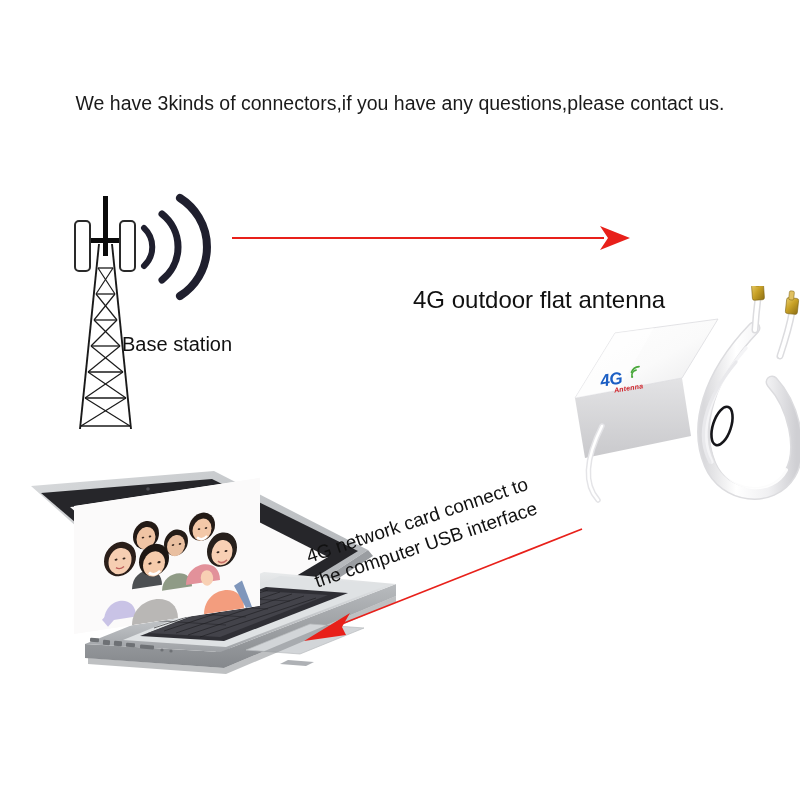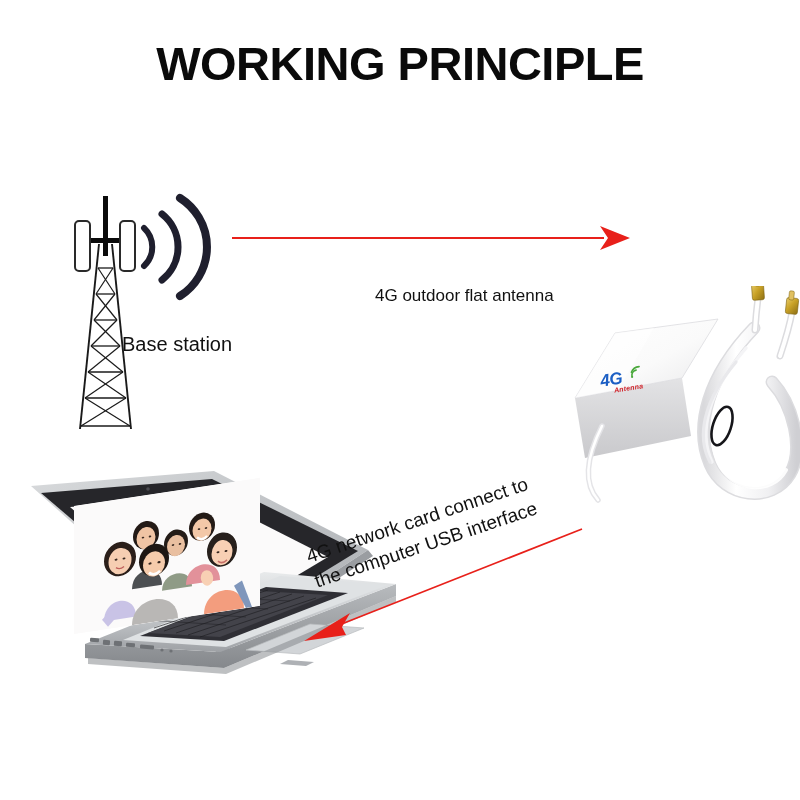--- a/index.html
+++ b/index.html
@@ -80,23 +80,23 @@
     position: absolute;
     left: 300px;
     top: 525px;
     width: 290px;
     height: 125px;
   }
 
   
   #antenna-label {
     position: absolute;
-    left: 375px;
+    left: 413px;
     top: 286px;
-    font-size: 17px;
+    font-size: 24px;
     color: #111111;
     font-family: "Liberation Sans", sans-serif;
     white-space: nowrap;
   }
   #usb-label {
     position: absolute;
     left: 303px;
     top: 545px;
     width: 270px;
     transform: rotate(-18.5deg);
@@ -168,21 +168,21 @@
     overflow: hidden;
     background: #fbfafa;
     pointer-events: none;
   }
 </style>
 </head>
 <body>
 
 <div id="page">
 
-  <div id="title">WORKING PRINCIPLE</div>
+  <div id="subtitle">We have 3kinds of connectors,if you have any questions,please contact us.</div>
 
   <div id="tower-group">
     <svg width="150" height="236" viewBox="0 0 150 236">
 
       <rect x="45" y="0" width="5" height="60" fill="#0b0b0b"></rect>
 
       <rect x="28" y="42" width="38" height="5" fill="#0b0b0b"></rect>
 
       <rect x="17" y="25" width="15" height="50" rx="4" ry="4" fill="#ffffff" stroke="#2a2a2a" stroke-width="2"></rect>
 

